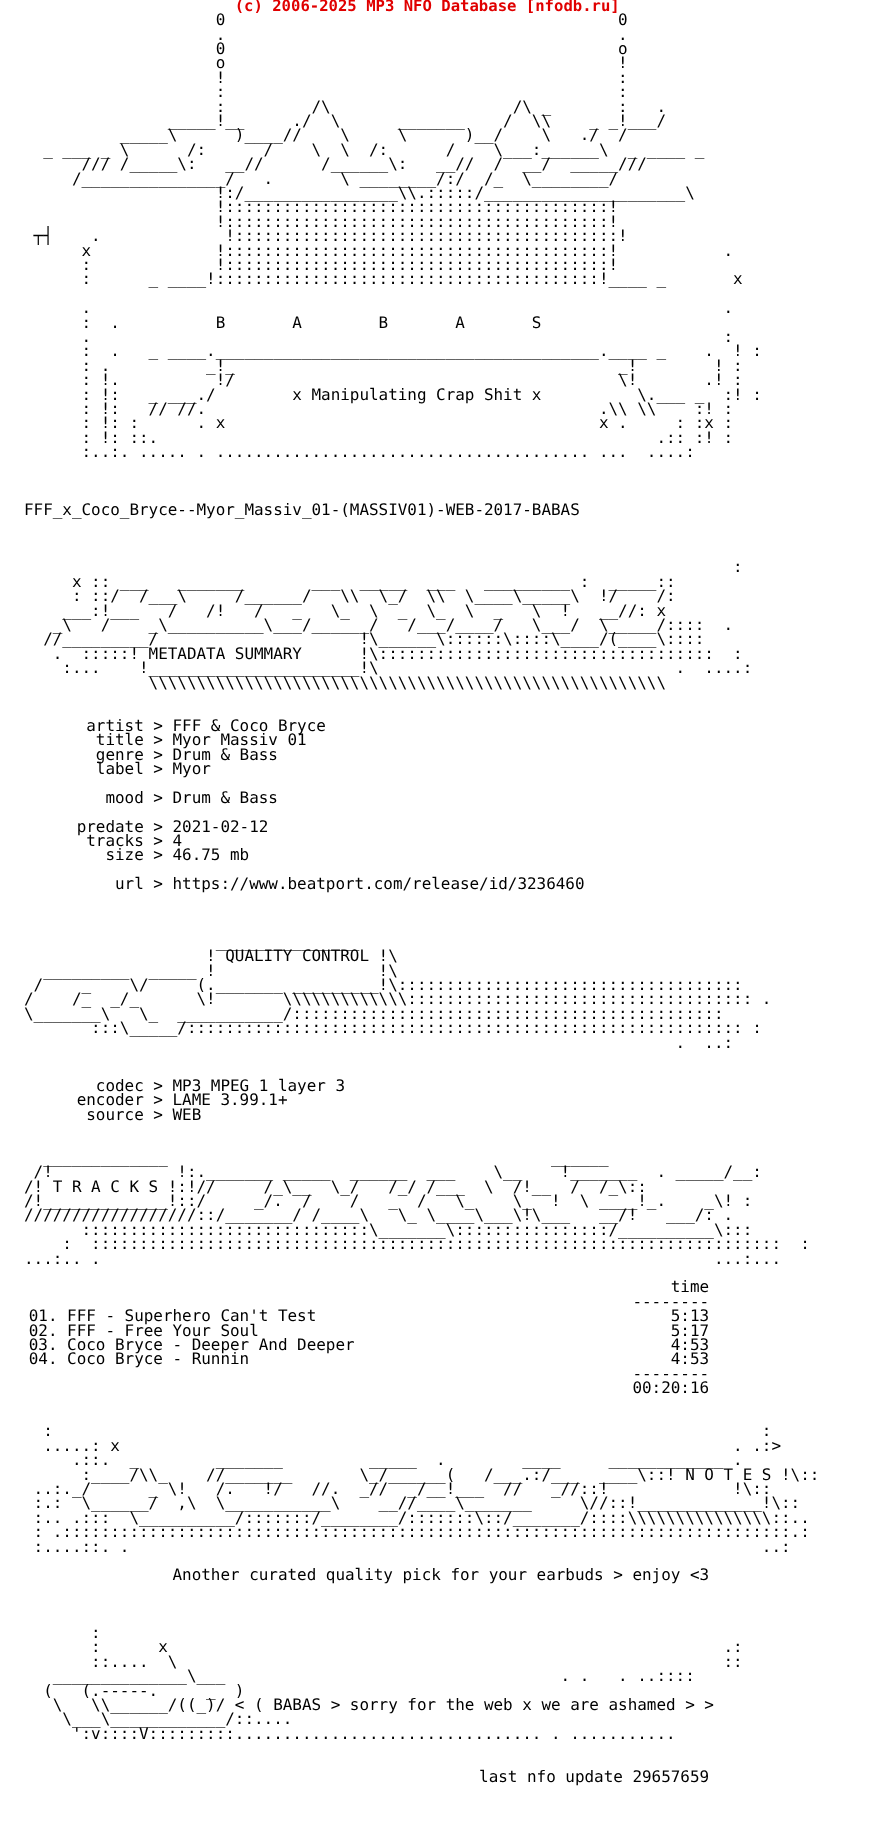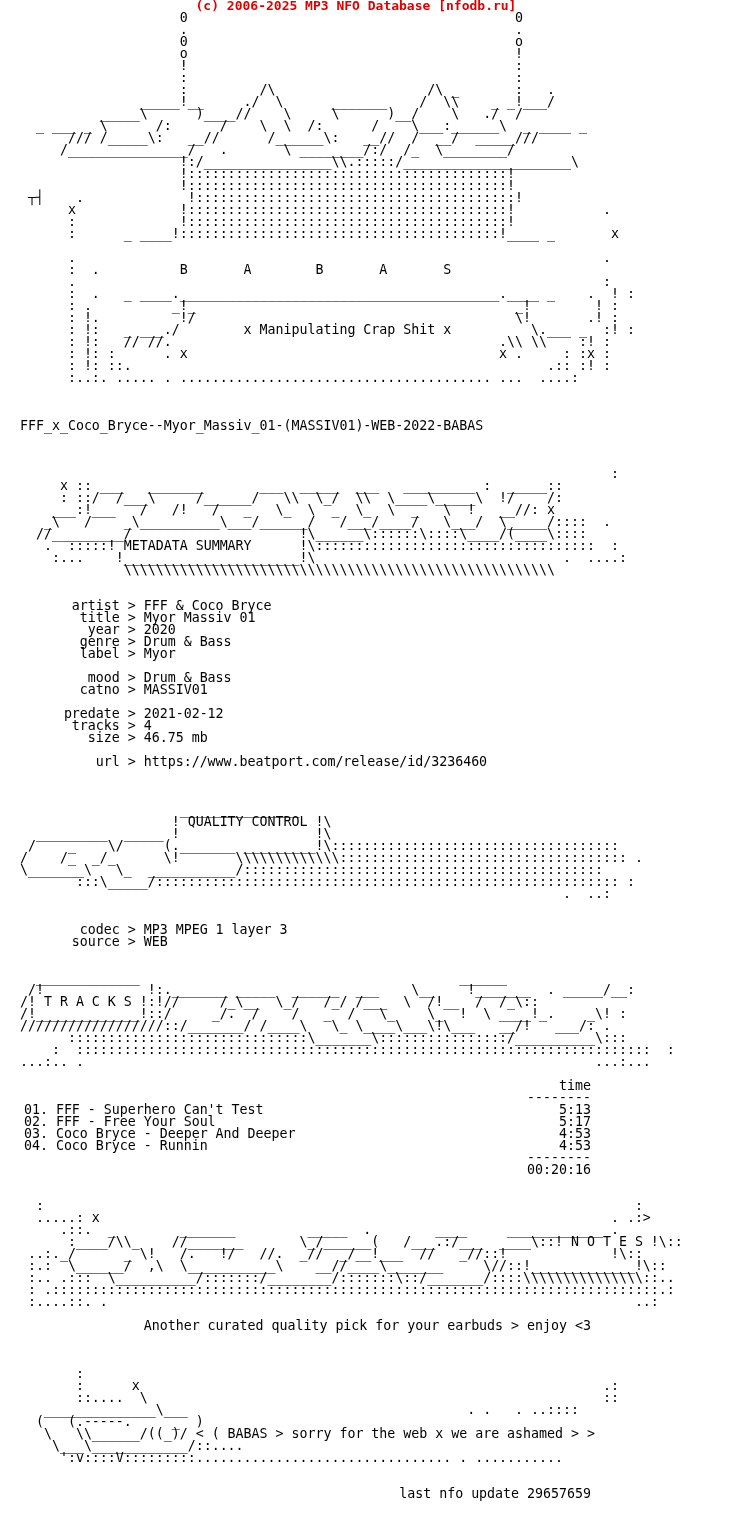--- a/index.html
+++ b/index.html
@@ -68,49 +68,49 @@
       :  .   _ ____.________________________________________.____ _    .  ! :
       : .          _!_                                        _!        ! :
       : !.          !/                                        \!       .! :
       : !:   _ ___./        x Manipulating Crap Shit x          \.___ _  :! :
       : !:   // //.                                         .\\ \\    :! :
       : !: :      . x                                       x .     : :x :
       : !: ::.                                                    .:: :! :
       :..:. ..... . ....................................... ...  ....:</span>
 
 
-<span class="block">FFF_x_Coco_Bryce--Myor_Massiv_01-(MASSIV01)-WEB-2022-BABAS</span>
+<span class="block">FFF_x_Coco_Bryce--Myor_Massiv_01-(MASSIV01)-WEB-2017-BABAS</span>
 
 
 <span class="block">                                                                          :
      x :: ___   _______       ___  _____  ___   _________ :  _____::
      : ::/  /___\     /______/   \\  \_/  \\  \____\_____\  !/    /:
     ___:!___   /   /!   /   _   \_  \  _  \_  \  _   \  !   __//: x
    _\   /    _\__________\___/______/   /___/____/   \___/  \_____/::::  .
   //_________/                     !\______\::::::\::::\____/(____\::::
    .  :::::! METADATA SUMMARY      !\:::::::::::::::::::::::::::::::::::  :
     :...    !______________________!\                               .  ....:
              \\\\\\\\\\\\\\\\\\\\\\\\\\\\\\\\\\\\\\\\\\\\\\\\\\\\\\</span>
 
-<span class="field-line">         artist &gt; FFF &amp; Coco Bryce</span><span class="field-line">          title &gt; Myor Massiv 01</span><span class="field-line">           year &gt; 2020</span><span class="field-line">          genre &gt; Drum &amp; Bass</span><span class="field-line">          label &gt; Myor</span>
-<span class="field-line">           mood &gt; Drum &amp; Bass</span><span class="field-line">          catno &gt; MASSIV01</span>
+<span class="field-line">         artist &gt; FFF &amp; Coco Bryce</span><span class="field-line">          title &gt; Myor Massiv 01</span><span class="field-line">          genre &gt; Drum &amp; Bass</span><span class="field-line">          label &gt; Myor</span>
+<span class="field-line">           mood &gt; Drum &amp; Bass</span>
 <span class="field-line">        predate &gt; 2021-02-12</span><span class="field-line">         tracks &gt; 4</span><span class="field-line">           size &gt; 46.75 mb</span>
 <span class="field-line url-link">            url &gt; https://www.beatport.com/release/id/3236460</span>
 
 
 <span class="block">                    _______________
                    ! QUALITY CONTROL !\
   _________  _____ !                 !\
  /    _    \/     (._______ _________!\::::::::::::::::::::::::::::::::::::
 /    /_  _/_      \!       \\\\\\\\\\\\\:::::::::::::::::::::::::::::::::::: .
 \_______\   \_  ___________/:::::::::::::::::::::::::::::::::::::::::::::
        :::\_____/:::::::::::::::::::::::::::::::::::::::::::::::::::::::::: :
                                                                     .  ..:</span>
 
-<span class="field-line">          codec &gt; MP3 MPEG 1 layer 3</span><span class="field-line">         source &gt; WEB</span>
+<span class="field-line">          codec &gt; MP3 MPEG 1 layer 3</span><span class="field-line">        encoder &gt; LAME 3.99.1+</span><span class="field-line">         source &gt; WEB</span>
 
 <span class="block">  _____________                                        ______
  /!             !:._______ _____  ______  ___    \__    !_______  . _____/__:
 /! T R A C K S !:!//     /_\__  \_/   /_/ /___  \  /!__  /  /_\::
 /!_____________!::/     _/.  /    /   _  /   \_    \_  !  \ ____!_.    _\! :
 //////////////////::/_______/ /____\   \_ \____\___\!\___   __/!   ___/: .
       ::::::::::::::::::::::::::::::\_______\::::::::::::::::/__________\:::
     :  ::::::::::::::::::::::::::::::::::::::::::::::::::::::::::::::::::::::::  :
 ...:.. .                                                                ...:...</span>
 <span class="field-line">                                                                      time</span><span class="field-line">                                                                  --------</span><span class="field-line">   01. FFF - Superhero Can't Test                                     5:13</span><span class="field-line">   02. FFF - Free Your Soul                                           5:17</span><span class="field-line">   03. Coco Bryce - Deeper And Deeper                                 4:53</span><span class="field-line">   04. Coco Bryce - Runnin                                            4:53</span><span class="field-line">                                                                  --------</span><span class="field-line">                                                                  00:20:16</span>

